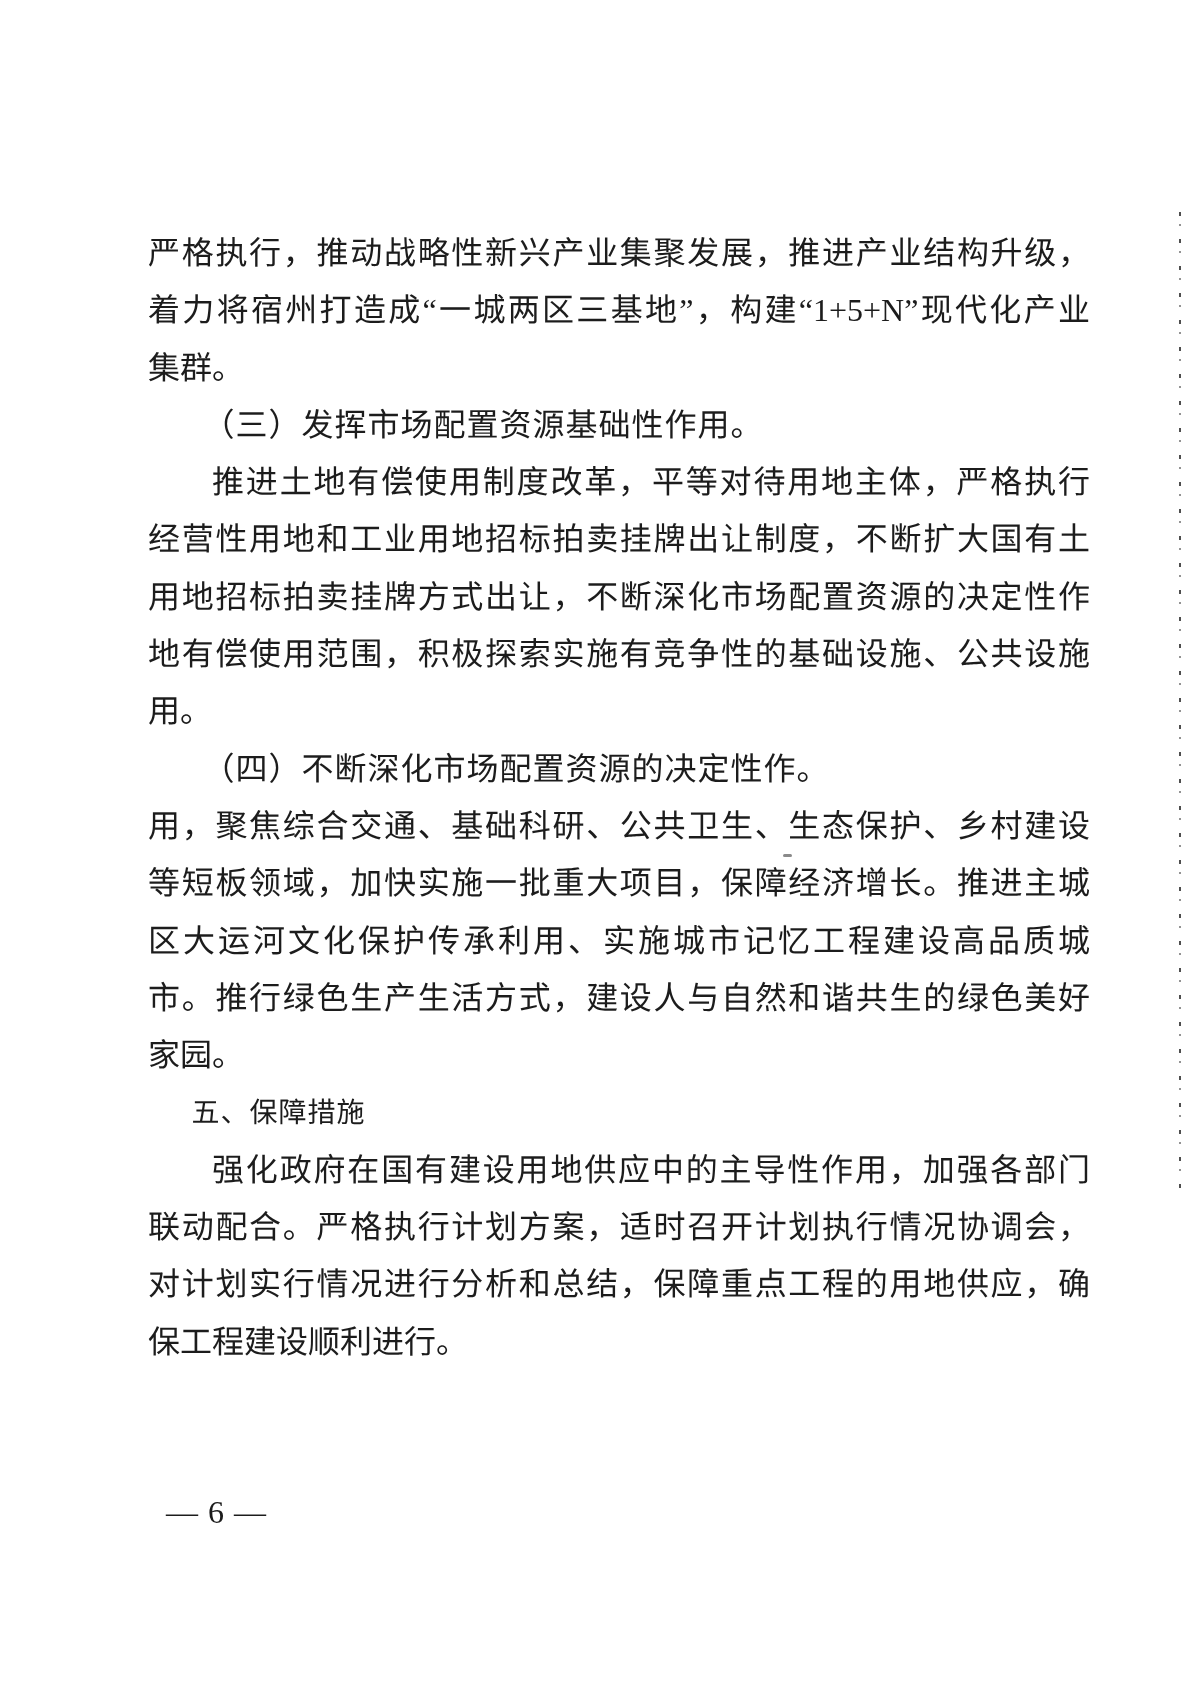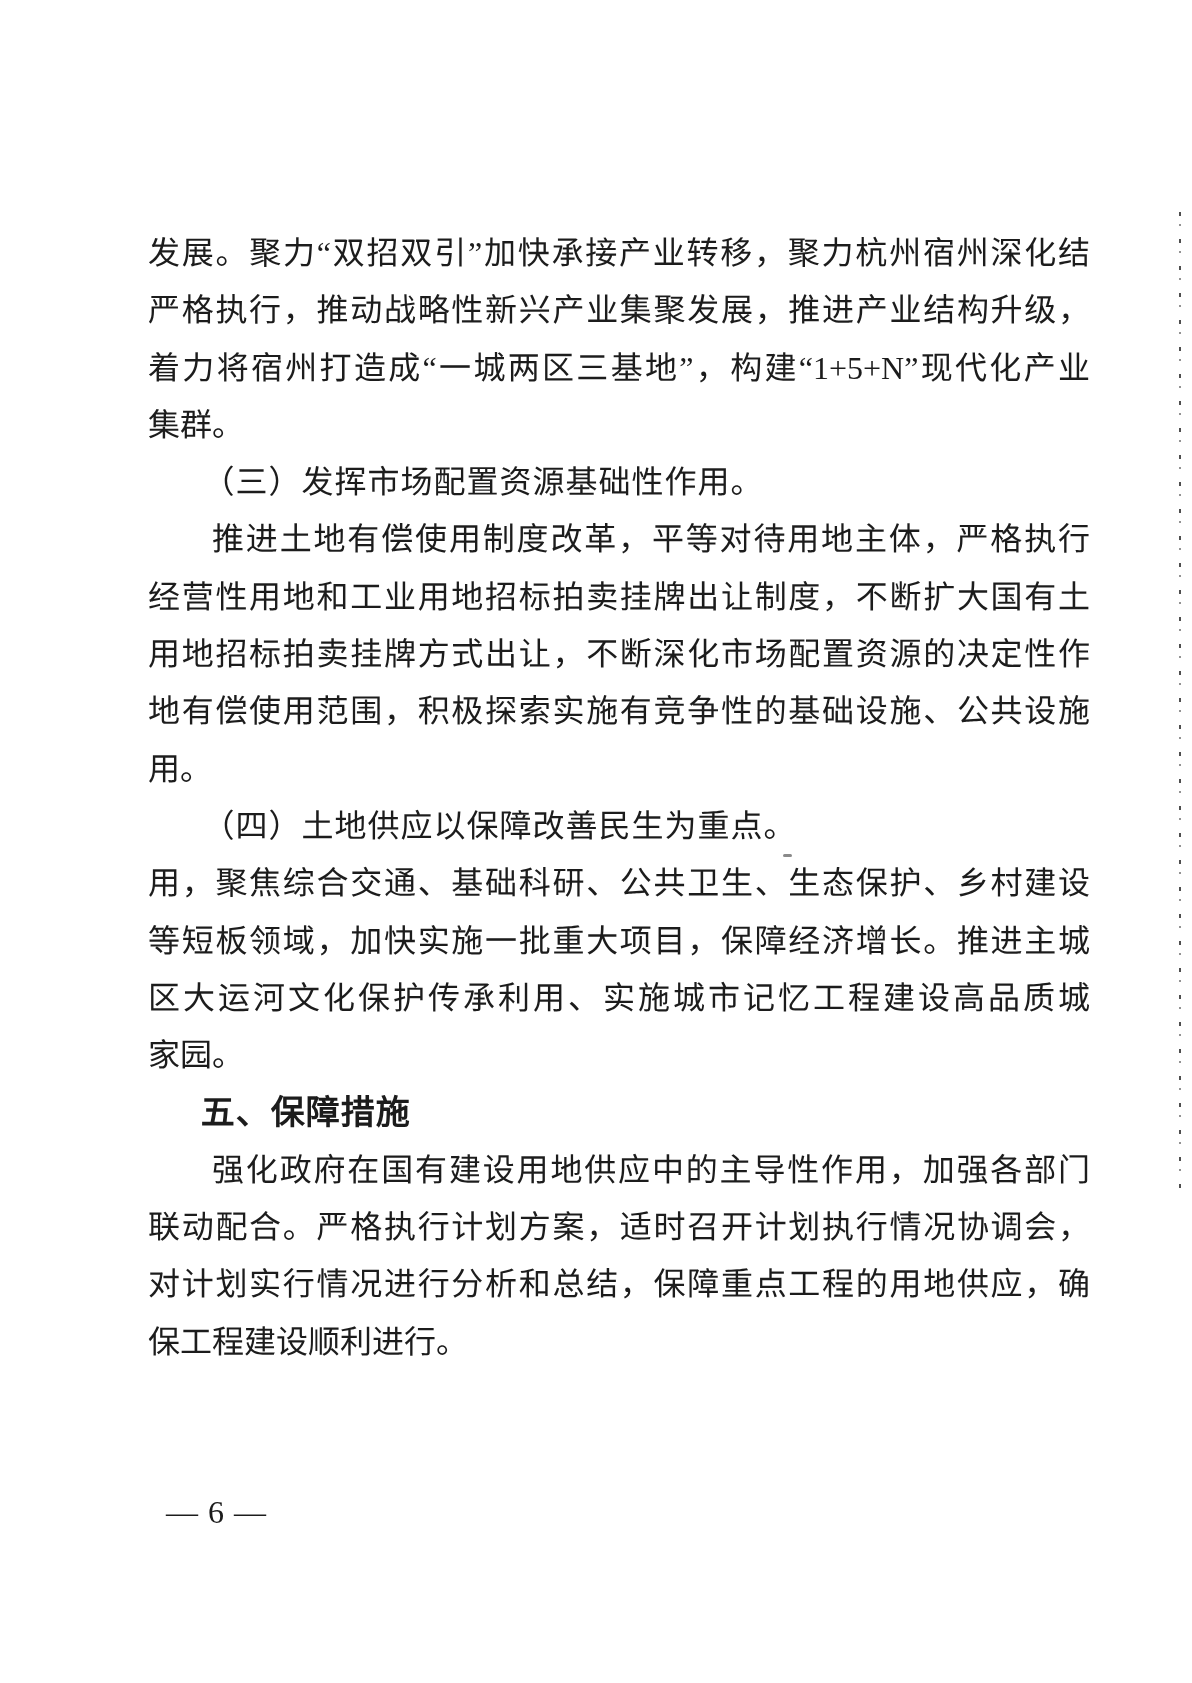--- a/index.html
+++ b/index.html
@@ -39,23 +39,23 @@
     text-indent: 2em;
   }
   
   .hsub {
     font-weight: normal;
     text-indent: 1.7em;
     letter-spacing: 1px;
   }
   
   .hsec {
-    font-weight: bold;
+    font-weight: normal;
     font-family: "Liberation Sans", "DejaVu Sans", sans-serif;
-    font-size: 34px;
+    font-size: 28px;
     text-indent: 1.55em;
     letter-spacing: 1px;
   }
   .pagenum {
     position: absolute;
     left: 166px;
     top: 1492px;
     font-size: 32px;
     line-height: 40px;
     letter-spacing: 1px;
@@ -90,38 +90,38 @@
 </head>
 <body>
 
 <div class="page">
 
   <div class="edge-noise"></div>
   <div class="speck"></div>
 
   <div class="textblock">
 
-    <p class="ln fill">发展。聚力“双招双引”加快承接产业转移，聚力杭州宿州深化结</p>
     <p class="ln fill">严格执行，推动战略性新兴产业集聚发展，推进产业结构升级，</p>
     <p class="ln fill">着力将宿州打造成“一城两区三基地”，构建“1+5+N”现代化产业</p>
     <p class="ln">集群。</p>
 
     <p class="ln hsub">（三）发挥市场配置资源基础性作用。</p>
 
     <p class="ln fill ind">推进土地有偿使用制度改革，平等对待用地主体，严格执行</p>
     <p class="ln fill">经营性用地和工业用地招标拍卖挂牌出让制度，不断扩大国有土</p>
     <p class="ln fill">用地招标拍卖挂牌方式出让，不断深化市场配置资源的决定性作</p>
     <p class="ln fill">地有偿使用范围，积极探索实施有竞争性的基础设施、公共设施</p>
     <p class="ln">用。</p>
 
-    <p class="ln hsub">（四）土地供应以保障改善民生为重点。</p>
+    <p class="ln hsub">（四）不断深化市场配置资源的决定性作。</p>
 
     <p class="ln fill">用，聚焦综合交通、基础科研、公共卫生、生态保护、乡村建设</p>
     <p class="ln fill">等短板领域，加快实施一批重大项目，保障经济增长。推进主城</p>
     <p class="ln fill">区大运河文化保护传承利用、实施城市记忆工程建设高品质城</p>
+    <p class="ln fill">市。推行绿色生产生活方式，建设人与自然和谐共生的绿色美好</p>
     <p class="ln">家园。</p>
 
     <p class="ln hsec">五、保障措施</p>
 
     <p class="ln fill ind">强化政府在国有建设用地供应中的主导性作用，加强各部门</p>
     <p class="ln fill">联动配合。严格执行计划方案，适时召开计划执行情况协调会，</p>
     <p class="ln fill">对计划实行情况进行分析和总结，保障重点工程的用地供应，确</p>
     <p class="ln">保工程建设顺利进行。</p>
   </div>
 

